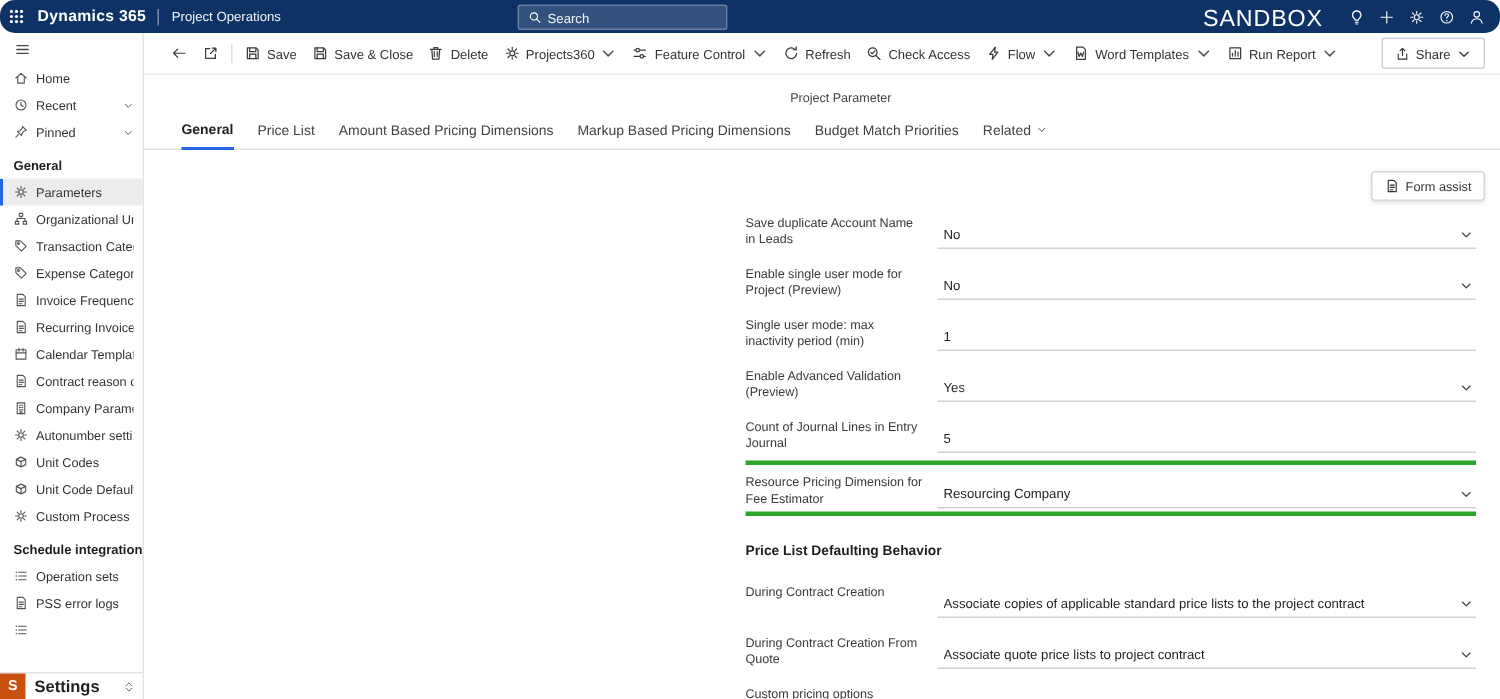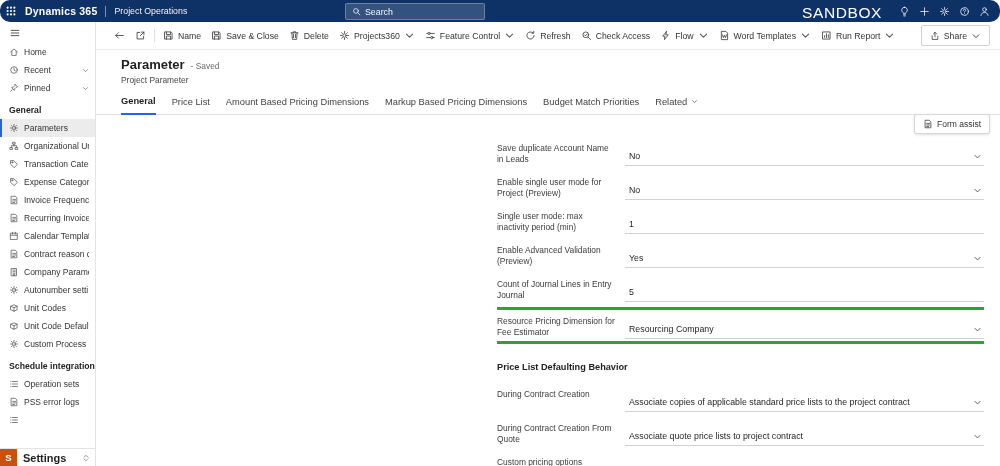--- a/index.html
+++ b/index.html
@@ -59,21 +59,21 @@
   .cmd .chev{color:#555;}
   .cmd-sep{width:1px;height:13px;background:#e0e0e0;margin:0 3px;flex:none;}
   .share-btn{margin-left:auto;display:flex;align-items:center;gap:4px;border:1px solid #d1d1d1;
              border-radius:2px;height:19px;padding:0 8px;cursor:pointer;background:#fff;}
   .share-btn .ic{width:10px;height:10px;}
 
   .page-head{padding:7px 0 4px 26px;}
   .title-row{display:flex;align-items:baseline;gap:6px;}
   .page-title{font-size:13px;font-weight:bold;color:#1f1f1f;line-height:15px;}
   .page-status{font-size:8.4px;color:#6b6b6b;}
-  .page-sub{font-size:8.4px;color:#484644;margin-top:3px;}
+  .page-sub{font-size:8.4px;color:#484644;margin-top:3px;text-align:center;}
 
   .tabstrip{display:flex;gap:16px;padding:0 0 0 26px;border-bottom:1px solid #e0e0e0;
             align-items:center;font-size:9.3px;position:relative;}
   .tab{padding:7px 0;color:#424242;cursor:pointer;display:flex;align-items:center;gap:4px;white-space:nowrap;}
   .tab.selected{font-weight:bold;color:#1f1f1f;border-bottom:2px solid var(--accent,#2266e3);margin-bottom:-1px;}
 
   .form-assist{position:absolute;top:92px;right:10px;height:18px;display:flex;align-items:center;gap:4px;
                border:1px solid #d6d6d6;border-radius:3px;background:#fff;padding:0 8px;font-size:8.5px;
                color:#333;box-shadow:0 1px 3px rgba(0,0,0,.12);cursor:pointer;z-index:6;}
   .form-assist .ic{width:10px;height:10px;}
@@ -433,21 +433,21 @@
           <svg class="ic">
             <use href="#i-open-new"></use>
           </svg>
         </div>
       <div class="cmd-sep"></div>
 
       <div class="cmd">
         <svg class="ic">
             <use href="#i-save"></use>
           </svg>
-        <span>Name</span>
+        <span>Save</span>
       </div>
       <div class="cmd">
         <svg class="ic">
             <use href="#i-save"></use>
           </svg>
         <span>Save &amp; Close</span>
       </div>
       <div class="cmd">
         <svg class="ic">
             <use href="#i-delete"></use>
@@ -517,24 +517,20 @@
             <use href="#i-share"></use>
           </svg>
         <span>Share</span>
         <svg class="ic chev">
             <use href="#i-chev-down"></use>
           </svg>
       </div>
     </div>
 
     <div class="page-head">
-      <div class="title-row">
-        <span class="page-title">Parameter</span>
-        <span class="page-status">- Saved</span>
-      </div>
       <div class="page-sub">Project Parameter</div>
     </div>
 
     <div class="tabstrip">
       <div class="tab selected">General</div>
       <div class="tab">Price List</div>
       <div class="tab">Amount Based Pricing Dimensions</div>
       <div class="tab">Markup Based Pricing Dimensions</div>
       <div class="tab">Budget Match Priorities</div>
       <div class="tab">

